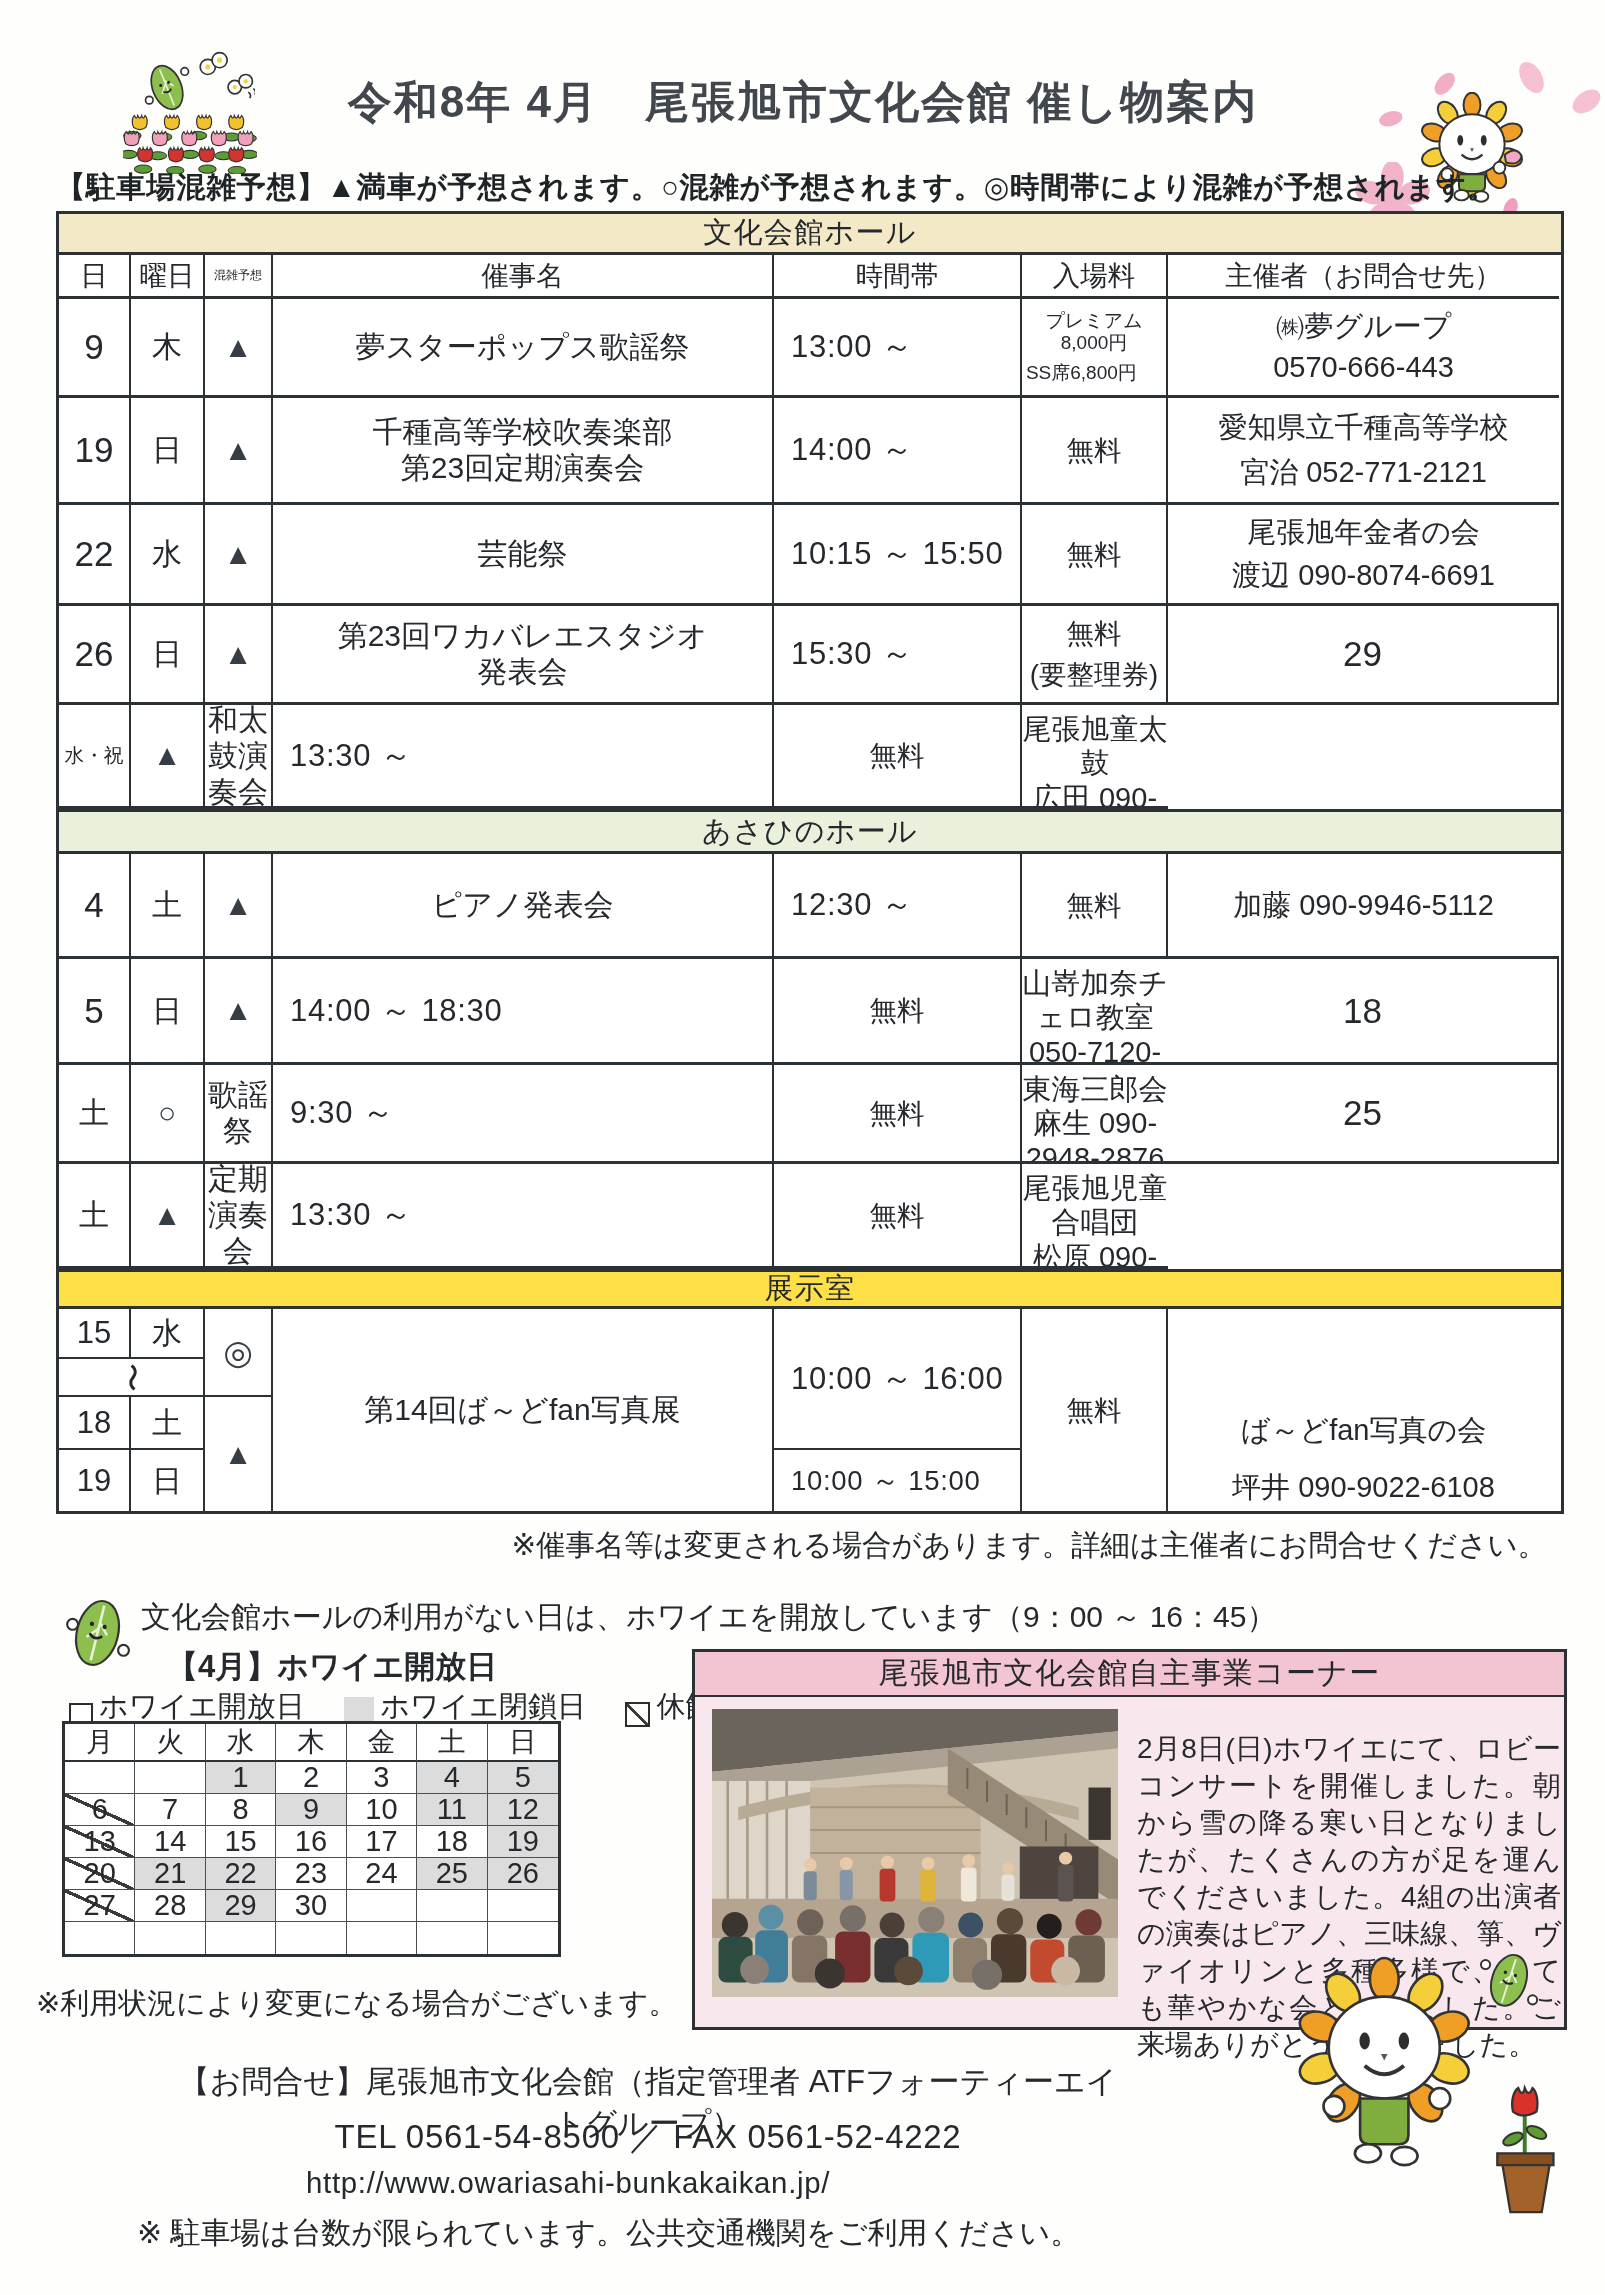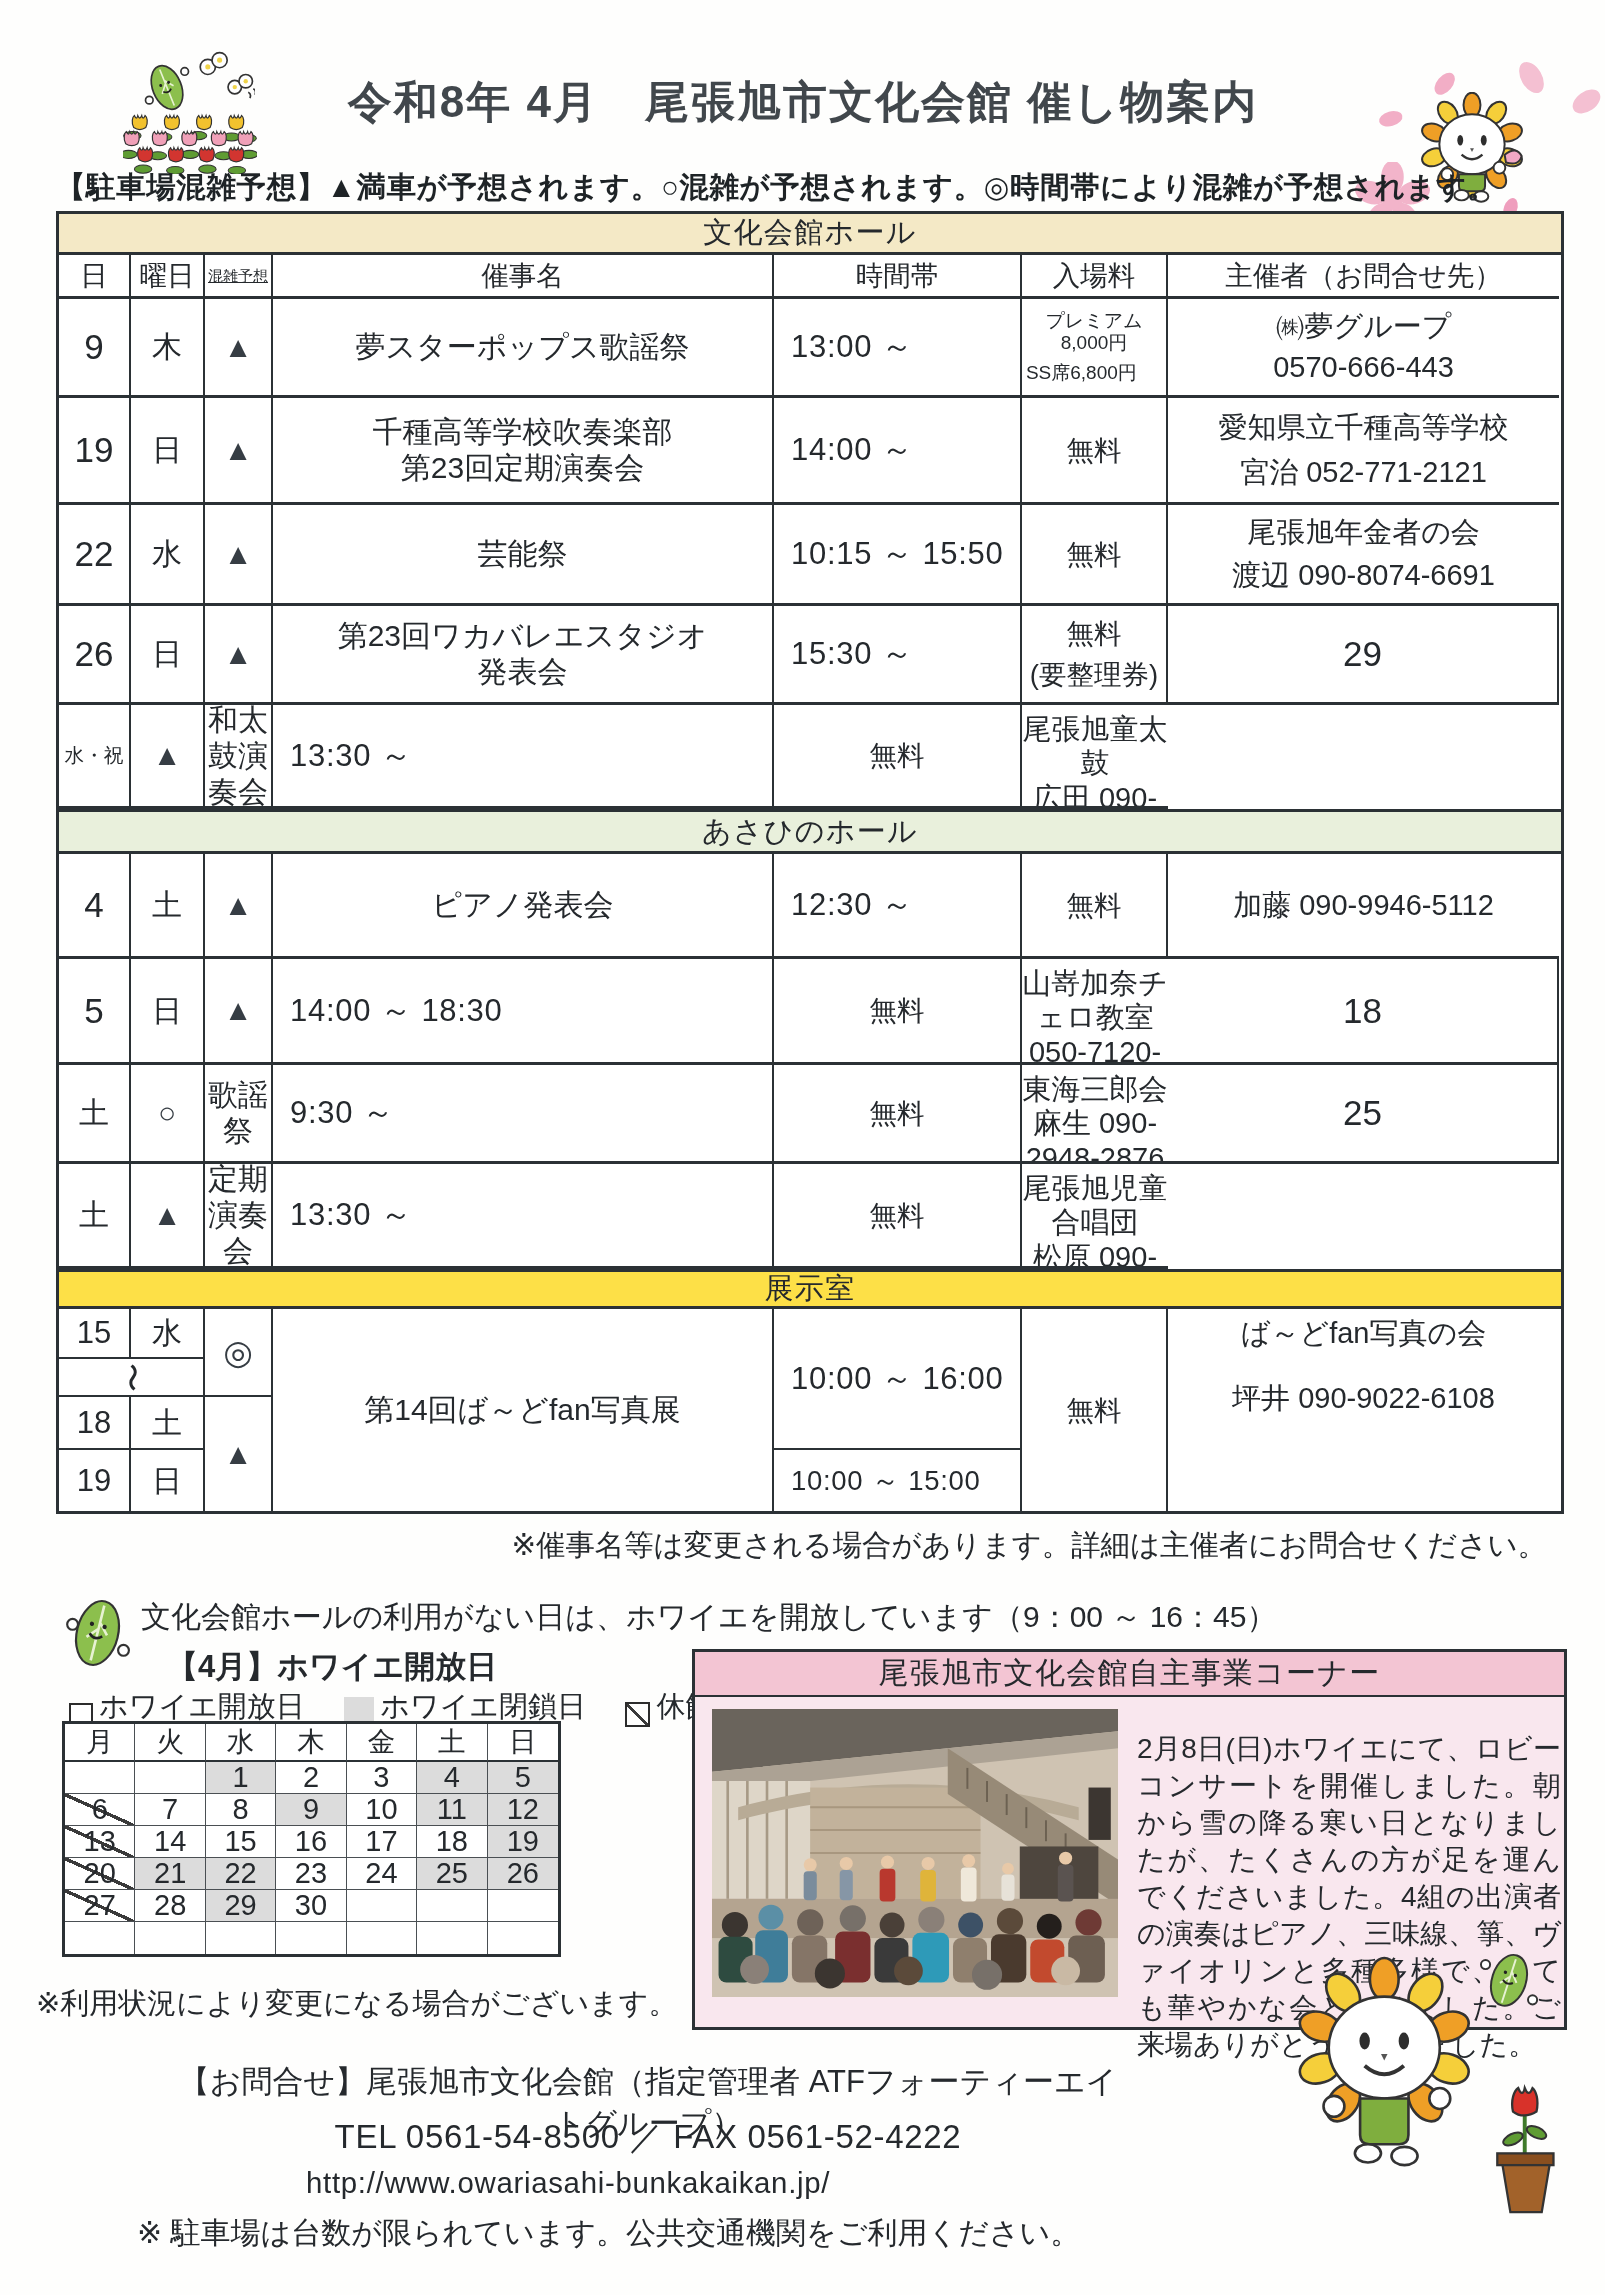--- a/index.html
+++ b/index.html
@@ -27,21 +27,21 @@
   #hall-grid{grid-template-rows:44px 99px 107px 101px 99px 104px;}
   #asahi-grid{grid-template-rows:105px 106px 99px 105px;}
   #ex-grid{grid-template-rows:50px 38px 53px 61px;}
   .cell{display:flex;align-items:center;justify-content:center;box-sizing:border-box;
         border-right:2px solid var(--bd);border-bottom:3.3px solid var(--bd);
         font-size:30px;text-align:center;line-height:1.2;overflow:hidden;}
   .cell.noR{border-right:none;}
   .cell.noB{border-bottom:none;}
   .cell.bb3{border-bottom-width:2px;}
   .hcell{font-size:27.5px;}
-  .hcell.sm{font-size:15px;letter-spacing:0;text-decoration:underline;}
+  .hcell.sm{font-size:12px;letter-spacing:0;}
   .day{font-size:35px;}
   .wd{font-size:30px;}
   .wd.small{font-size:19.6px;letter-spacing:0;}
   .cong{font-size:30px;color:#363d44;}
   .cong .tri{font-size:29px;}
   .event{flex-direction:column;font-size:30px;}
   .time{justify-content:flex-start;padding-left:17px;font-size:31px;letter-spacing:0.7px;}
   .fee{flex-direction:column;justify-content:center;font-size:27.5px;}
   .fee.split{justify-content:space-around;padding:6.5px 2.6px;}
   .fee.tiny{font-size:19px;align-items:flex-start;justify-content:space-between;padding:10.5px 3.9px;}
@@ -385,21 +385,21 @@
       <div class="cell day noB" style="grid-area:4/1/5/2;font-size:31px">19</div>
       <div class="cell wd noB" style="grid-area:4/2/5/3">日</div>
       <div class="cell cong bb3" style="grid-area:1/3/3/4;font-size:34px">◎</div>
       <div class="cell cong noB" style="grid-area:3/3/5/4">
           <span class="tri">▲</span>
         </div>
       <div class="cell event noB" style="grid-area:1/4/5/5">第14回ば～どfan写真展</div>
       <div class="cell time bb3" style="grid-area:1/5/4/6">10:00 ～ 16:00</div>
       <div class="cell time noB" style="grid-area:4/5/5/6;font-size:27.5px">10:00 ～ 15:00</div>
       <div class="cell fee noB" style="grid-area:1/6/5/7">無料</div>
-      <div class="cell org noR noB" style="grid-area:1/7/5/8;justify-content:flex-start;gap:31px">
+      <div class="cell org noR noB" style="grid-area:1/7/5/8;justify-content:flex-end;gap:22px">
           <span>ば～どfan写真の会</span>
           <span>坪井 090-9022-6108</span>
         </div>
     </div>
   </div>
 
   <div class="abs" id="table-footnote">※催事名等は変更される場合があります。詳細は主催者にお問合せください。</div>
 
   <svg class="abs" style="left:65px;top:1589px" width="65" height="88" viewBox="0 0 60 80">
     <g transform="rotate(14 30 40)">

